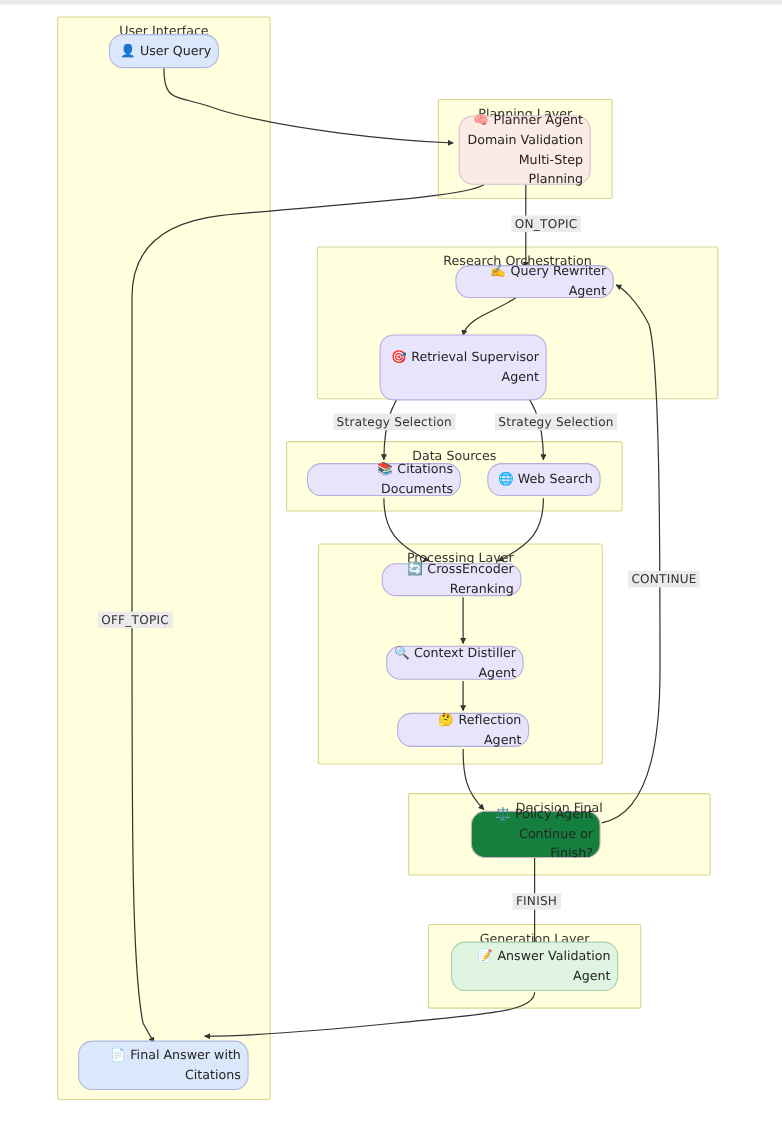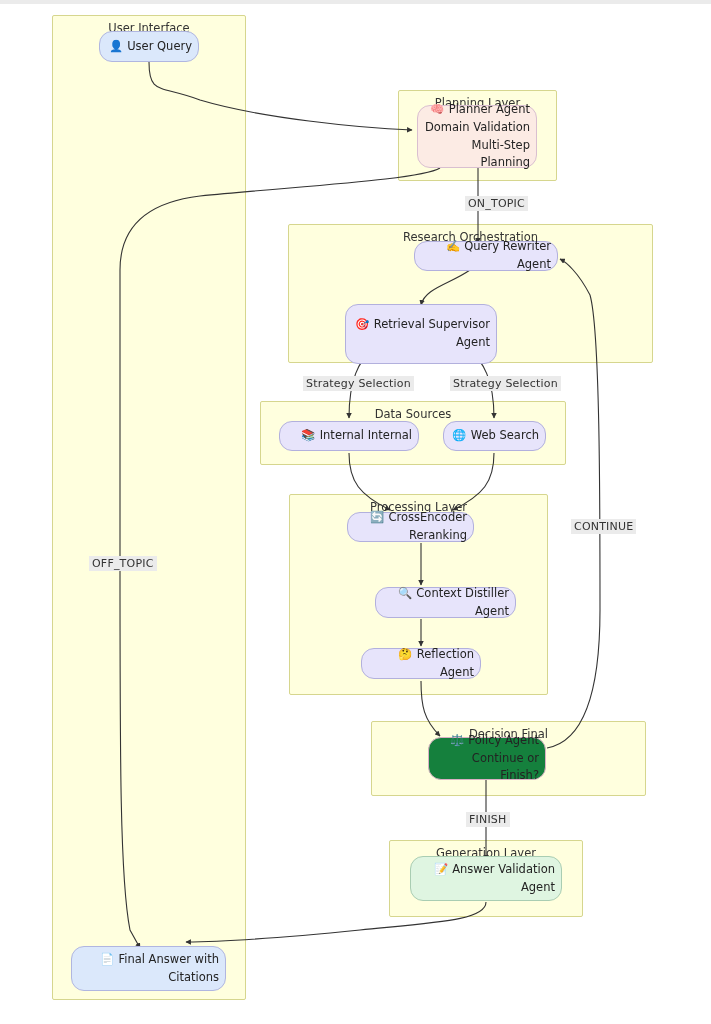--- a/index.html
+++ b/index.html
@@ -158,39 +158,39 @@
     <span class="nlabel">
       <span class="ic">🎯</span>
       <span>Retrieval Supervisor</span><br>
       <span>Agent</span>
     </span>
   </div>
 
   <div class="node n-lav" style="left:279px;top:421px;width:140px;height:30px;">
     <span class="nlabel">
       <span class="ic">📚</span>
-      <span>Internal Internal</span>
+      <span>Citations Documents</span>
     </span>
   </div>
 
   <div class="node n-lav" style="left:443px;top:421px;width:103px;height:30px;">
     <span class="nlabel">
       <span class="ic">🌐</span>
       <span>Web Search</span>
     </span>
   </div>
 
   <div class="node n-lav" style="left:347px;top:512px;width:127px;height:30px;">
     <span class="nlabel">
       <span class="ic">🔄</span>
       <span>CrossEncoder Reranking</span>
     </span>
   </div>
 
-  <div class="node n-lav" style="left:351px;top:587px;width:141px;height:31px;margin-left:24px;">
+  <div class="node n-lav" style="left:351px;top:587px;width:125px;height:31px;">
     <span class="nlabel">
       <span class="ic">🔍</span>
       <span>Context Distiller Agent</span>
     </span>
   </div>
 
   <div class="node n-lav" style="left:361px;top:648px;width:120px;height:31px;">
     <span class="nlabel">
       <span class="ic">🤔</span>
       <span>Reflection Agent</span>

